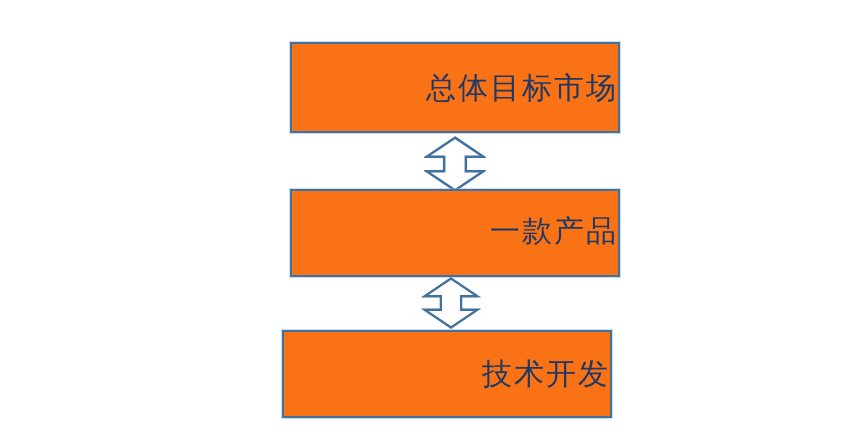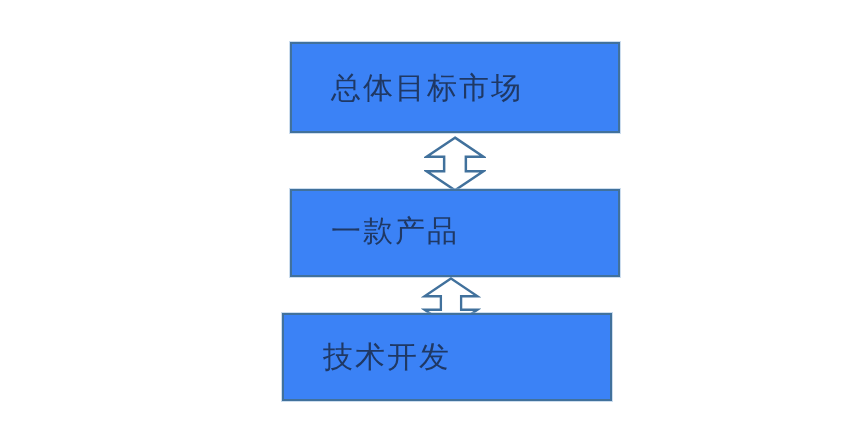--- a/index.html
+++ b/index.html
@@ -11,42 +11,42 @@
   .canvas {
     position: relative;
     width: 865px;
     height: 448px;
     background: #ffffff;
     overflow: hidden;
   }
   .flow-box {
     position: absolute;
     box-sizing: border-box;
-    background: #3b82f6;
+    background: #f97316;
     border: 2px solid #41719C;
     box-shadow: 0 0 0 1px rgba(142, 180, 217, 0.45);
     display: flex;
     align-items: center;
-    justify-content: flex-start;
+    justify-content: flex-end;
     padding-left: 39px;
   }
   .flow-box .box-label {
     color: #1F3864;
     font-size: 30px;
     letter-spacing: 2px;
     line-height: 1;
     white-space: nowrap;
   }
   .connector {
     position: absolute;
     display: block;
   }
   #box-top    { left: 290px; top: 42px;  width: 330px; height: 91px; }
   #box-middle { left: 290px; top: 189px; width: 330px; height: 88px; font-family: Liberation Mono, monospace; }
-  #box-bottom { left: 282px; top: 313px; width: 330px; height: 88px; }
+  #box-bottom { left: 282px; top: 330px; width: 330px; height: 88px; }
   #connector-1 { left: 424px; top: 136px; width: 62px; height: 56px; }
   #connector-2 { left: 421px; top: 277px; width: 60px; height: 52px; }
 </style>
 </head>
 <body>
 
 <div class="canvas">
 
   <div class="flow-box" id="box-top">
     <span class="box-label">总体目标市场</span>

